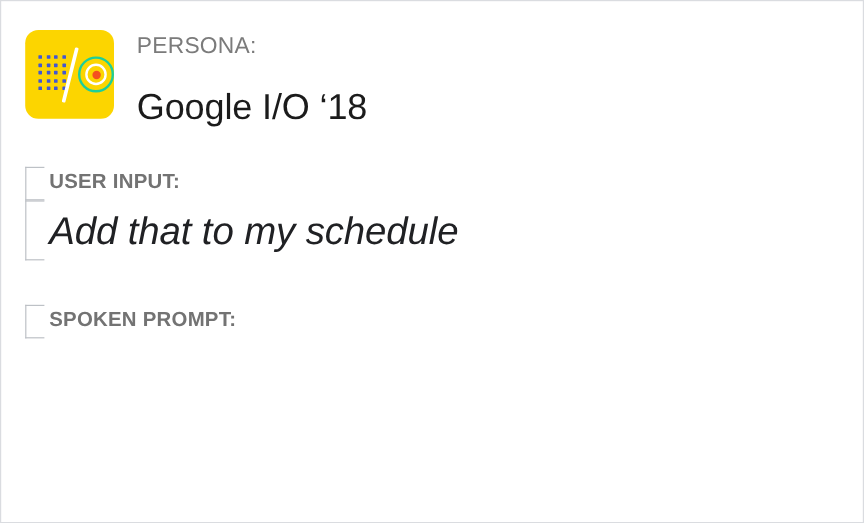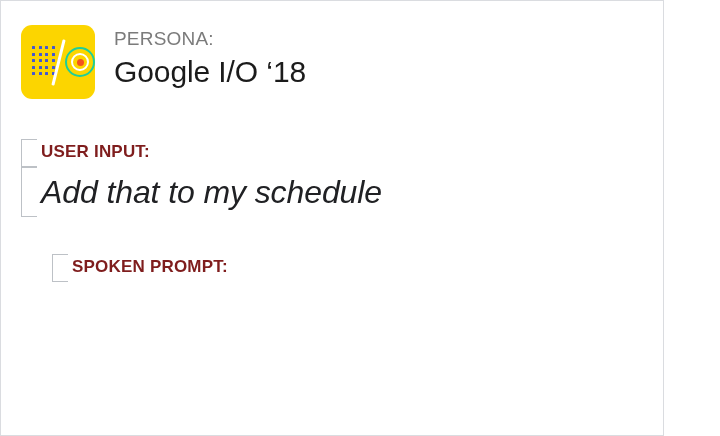--- a/index.html
+++ b/index.html
@@ -11,21 +11,21 @@
     width: 720px;
     height: 436px;
     font-family: "Liberation Sans", sans-serif;
     -webkit-font-smoothing: antialiased;
   }
 
   
   .card {
     position: relative;
     box-sizing: border-box;
-    width: 664px;
+    width: 720px;
     height: 436px;
     background: #ffffff;
     border: 1px solid #dadce0;
     overflow: hidden;
   }
 
   
   .persona {
     position: absolute;
     left: 20px;
@@ -117,21 +117,21 @@
     color: #7b7b7b;
     line-height: 25px;
     font-weight: 400;
   }
   .persona-name {
     font-size: 30px;
     color: #1b1b1b;
     line-height: 38px;
     font-weight: 400;
     letter-spacing: -0.1px;
-    margin-top: 2px;
+    margin-top: 20px;
   }
 
   
   .section {
     position: absolute;
     left: 20px;
   }
   .section-label-row,
   .section-body-row {
     position: relative;
@@ -169,41 +169,41 @@
   .bracket .tick-bottom { bottom: 0; }
 
   .section-label-row { height: 28px; }
   .section-label {
     position: absolute;
     left: 20px;
     top: 3px;
     font-size: 17px;
     font-weight: 700;
     letter-spacing: 0.2px;
-    color: #7f1d1d;
+    color: #737373;
     white-space: nowrap;
   }
 
   .section-body-row { }
   .section-body {
     padding-left: 0;
     font-size: 32px;
     font-style: italic;
     color: #202124;
     line-height: 36px;
     font-weight: 400;
     letter-spacing: -0.1px;
     padding-top: 7px;
     padding-bottom: 7px;
     max-width: 640px;
   }
 
   
   #section-user-input  { top: 138px; }
-  #section-spoken      { top: 253px; margin-left: 31px; }
+  #section-spoken      { top: 253px; }
 </style>
 </head>
 <body>
 
 <div class="card">
 
   <div class="persona">
 
     <div class="persona-icon">
       <div class="dot-grid">

